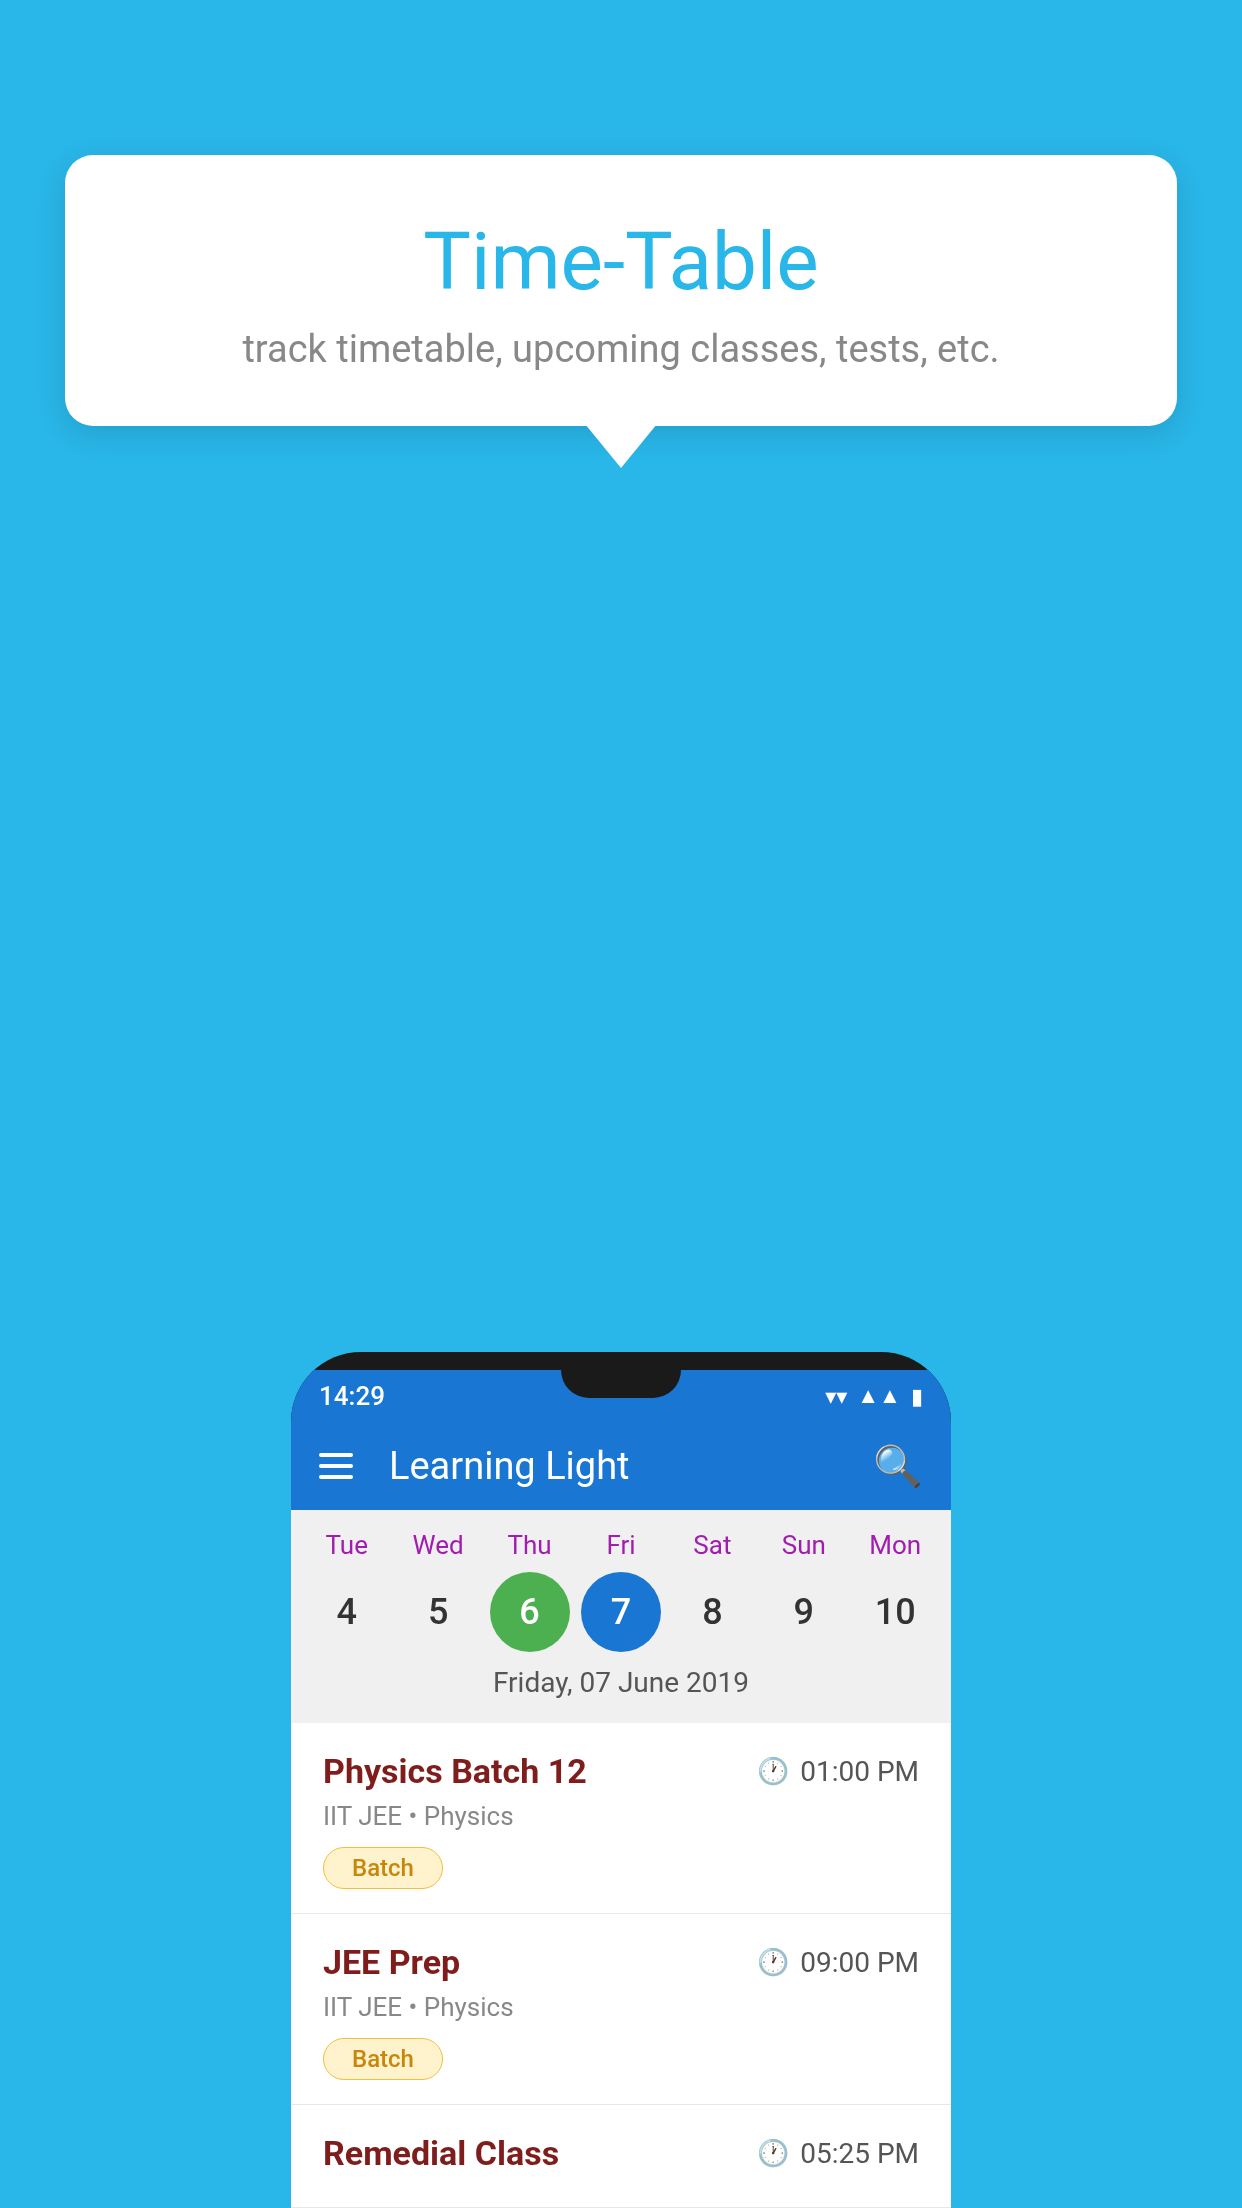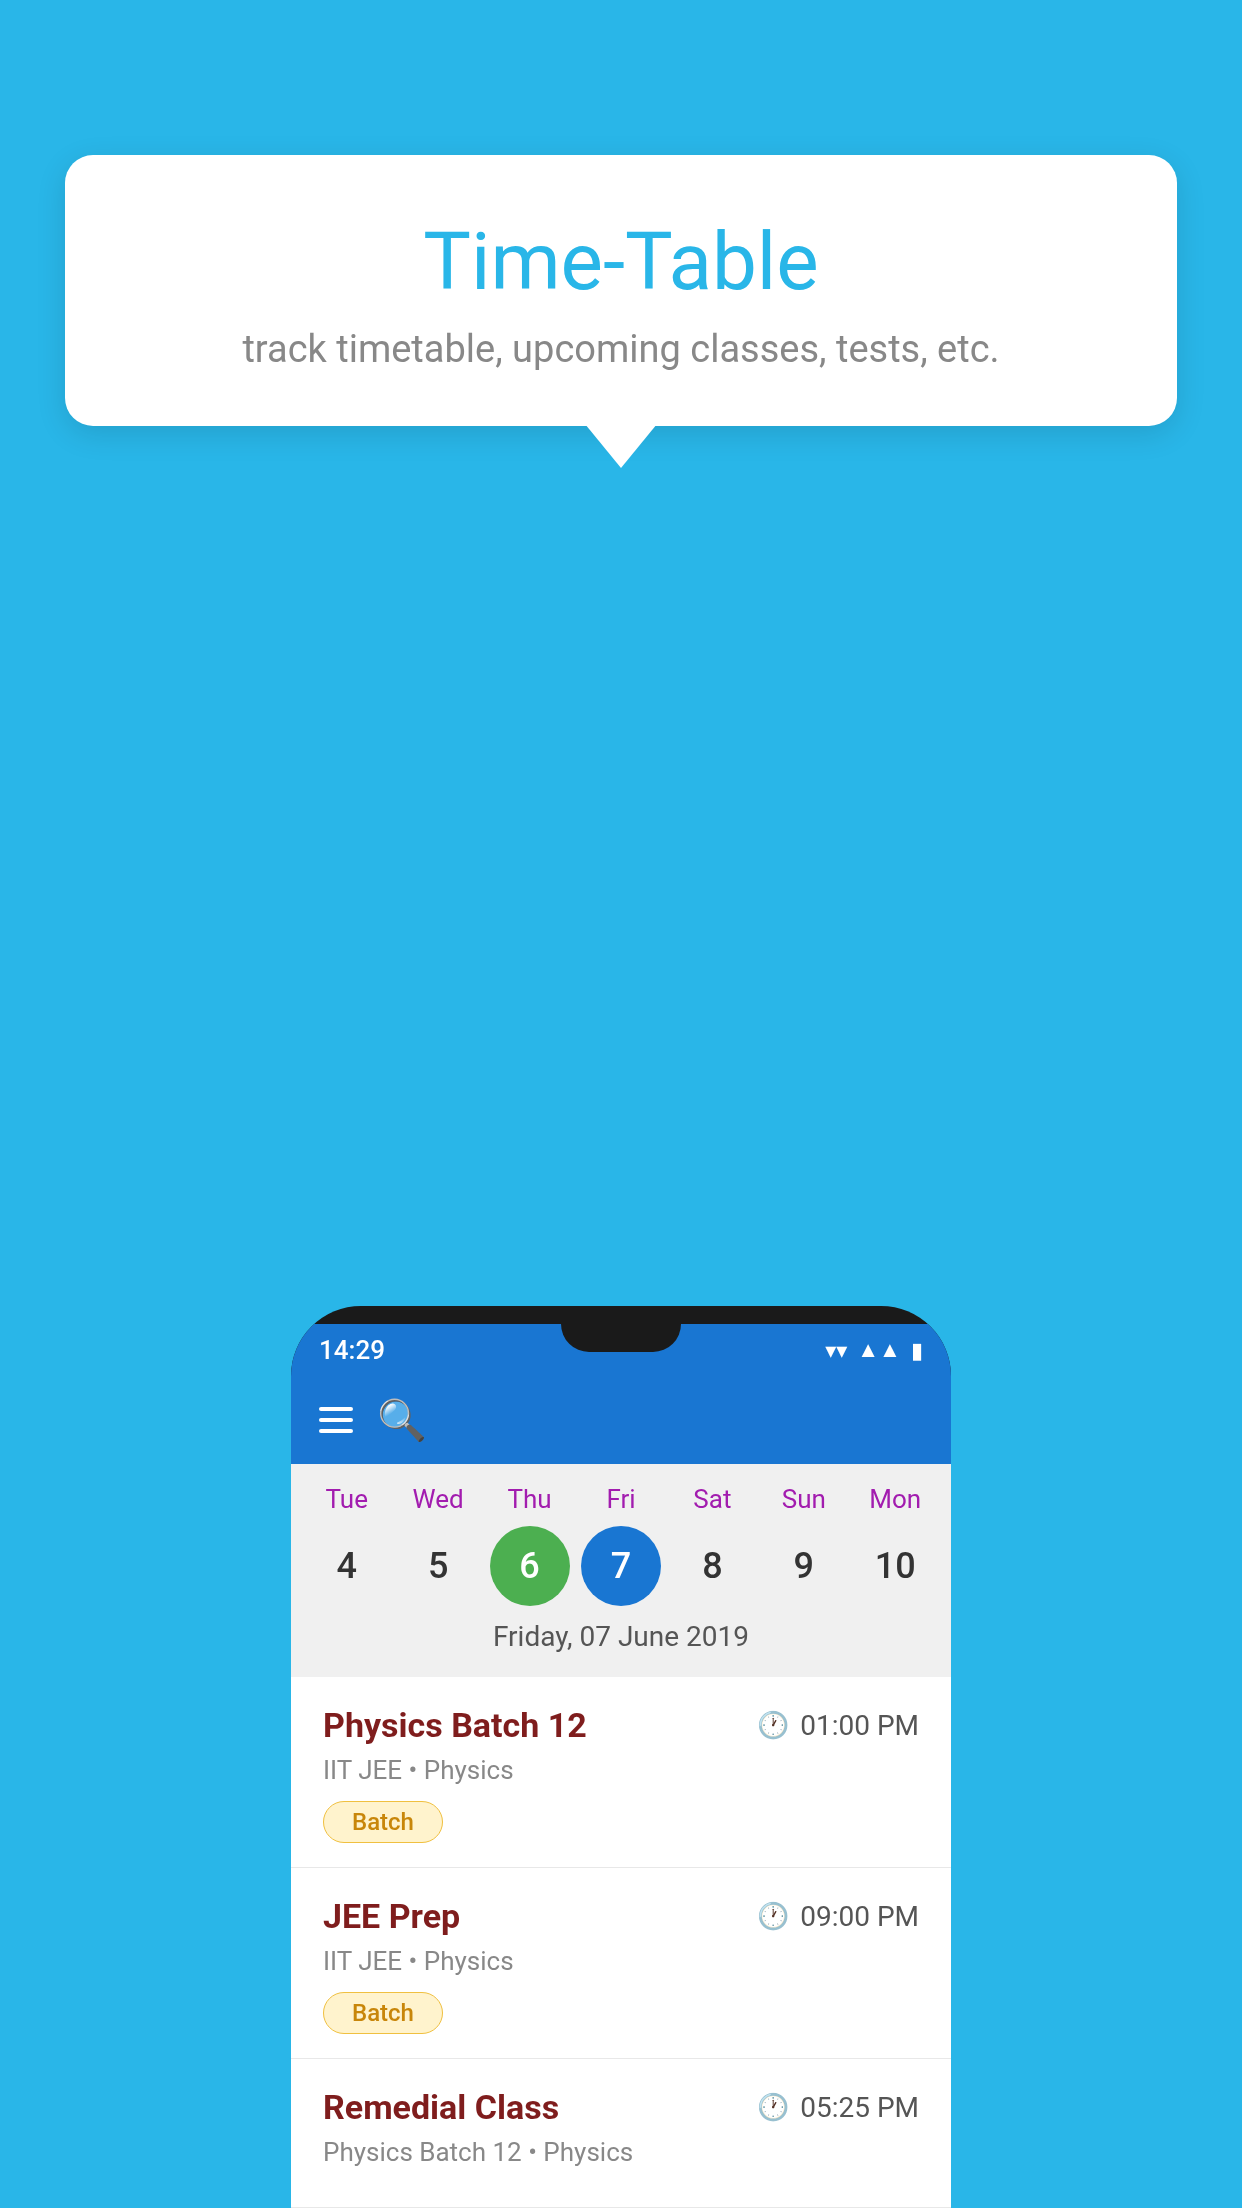--- a/index.html
+++ b/index.html
@@ -282,20 +282,21 @@
       <span>▮</span>
     </div>
   </div>
 
   <div class="app-bar">
     <div class="hamburger-icon">
       <span></span>
       <span></span>
       <span></span>
     </div>
+    <div class="app-title">Learning Light</div>
     <div class="search-icon">🔍</div>
   </div>
 
   <div class="phone-screen">
 
     <div class="calendar-week">
       <div class="day-headers">
         <div class="day-header">Tue</div>
         <div class="day-header">Wed</div>
         <div class="day-header">Thu</div>
@@ -343,18 +344,17 @@
       </div>
 
       <div class="schedule-item">
         <div class="schedule-item-header">
           <div class="schedule-title">Remedial Class</div>
           <div class="schedule-time">
             <span class="clock-icon">🕐</span>
             <span>05:25 PM</span>
           </div>
         </div>
-        <div class="schedule-meta">Physics Batch 12 • Physics</div>
       </div>
 
     </div>
   </div>
 </div>
 
 </body></html>

